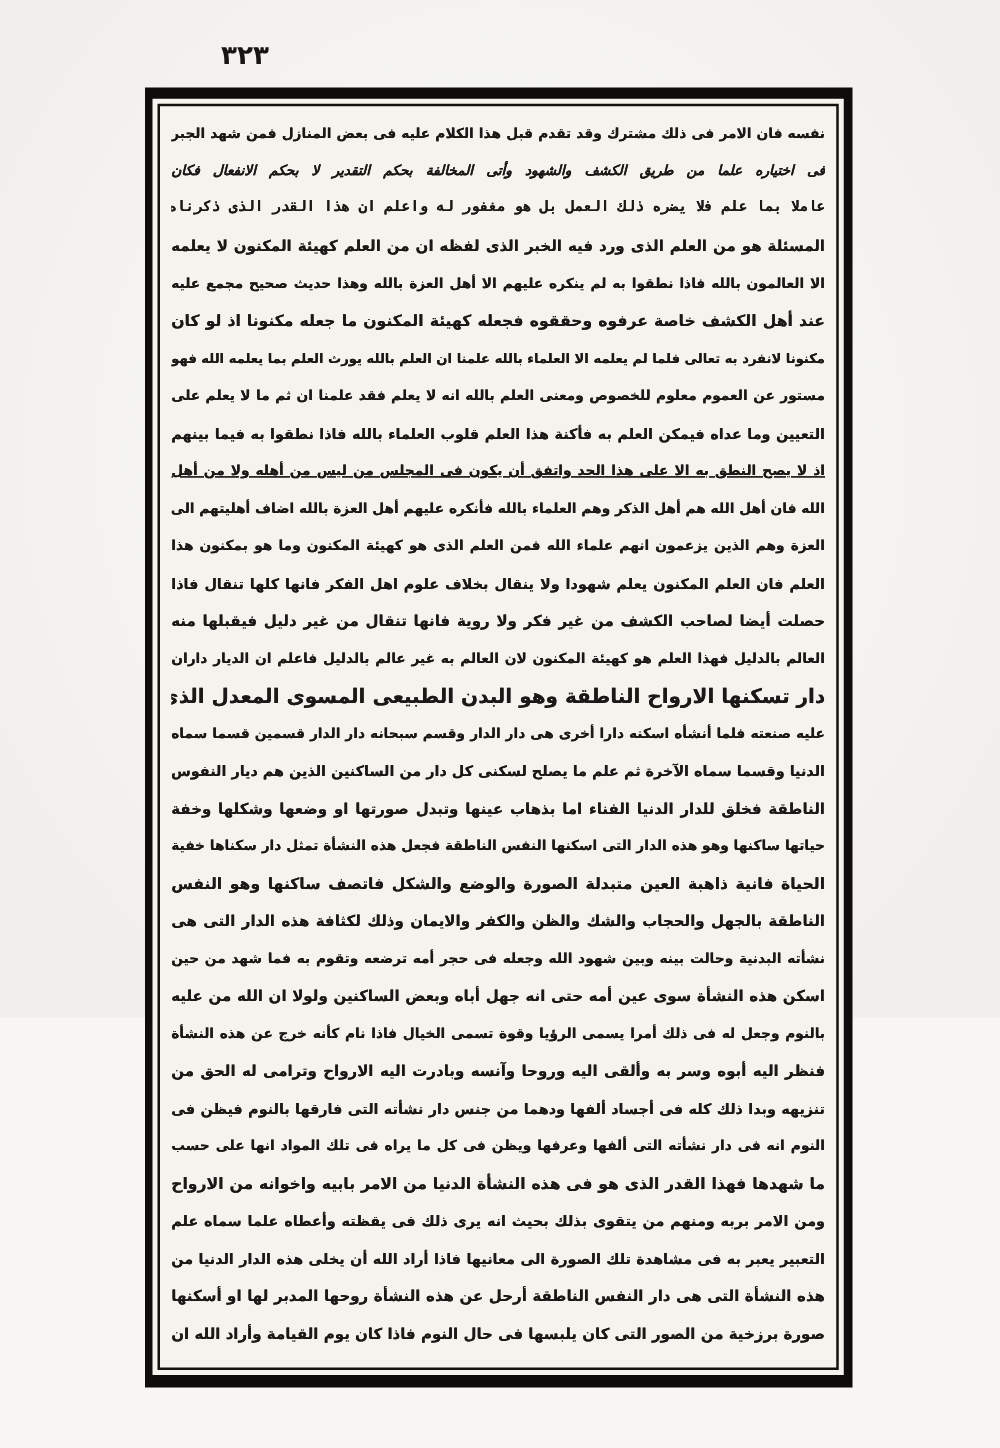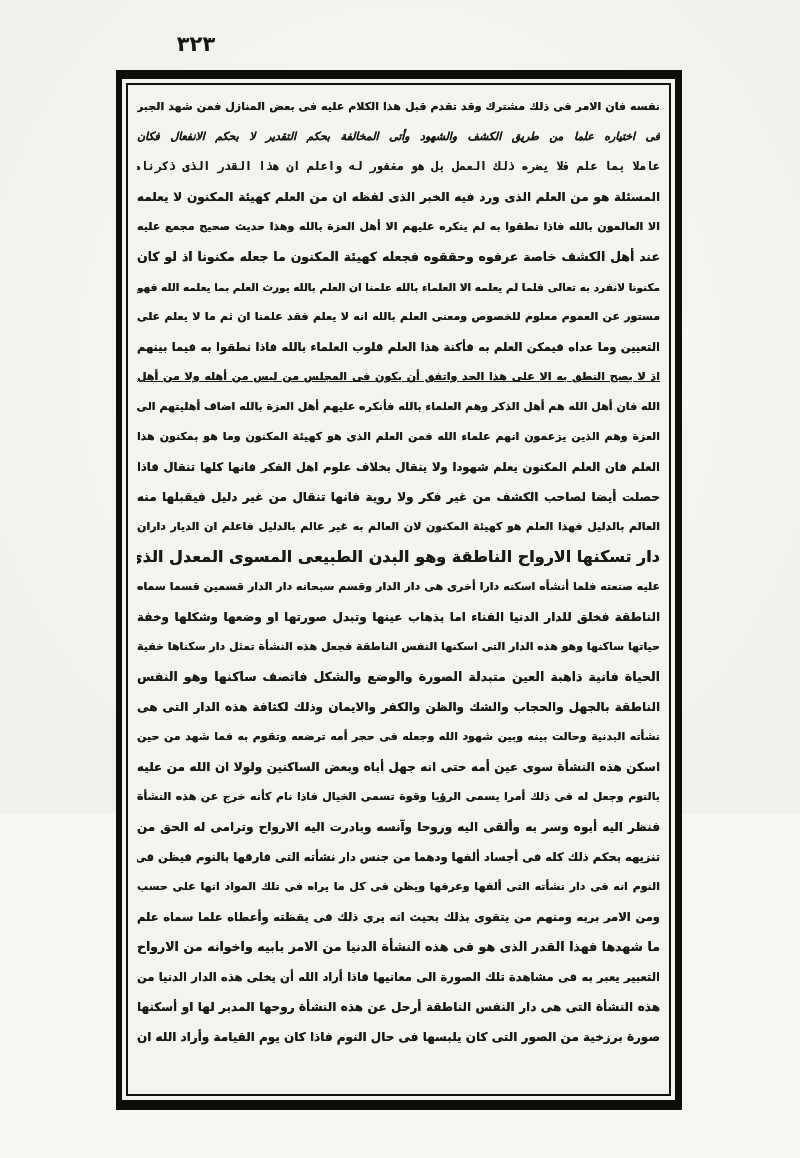--- a/index.html
+++ b/index.html
@@ -94,32 +94,33 @@
           <div class="text-line" style="font-size: 11px;">مستور عن العموم معلوم للخصوص ومعنى العلم بالله انه لا يعلم فقد علمنا ان ثم ما لا يعلم على</div>
           <div class="text-line" style="font-size: 11.5px;">التعيين وما عداه فيمكن العلم به فأكنة هذا العلم قلوب العلماء بالله فاذا نطقوا به فيما بينهم</div>
           <div class="text-line" style="font-size: 11px; text-decoration: underline;">اذ لا يصح النطق به الا على هذا الحد واتفق أن يكون فى المجلس من ليس من أهله ولا من أهل</div>
           <div class="text-line" style="font-size: 11px;">الله فان أهل الله هم أهل الذكر وهم العلماء بالله فأنكره عليهم أهل العزة بالله اضاف أهليتهم الى</div>
           <div class="text-line" style="font-size: 11px;">العزة وهم الذين يزعمون انهم علماء الله فمن العلم الذى هو كهيئة المكنون وما هو بمكنون هذا</div>
           <div class="text-line" style="font-size: 11.5px;">العلم فان العلم المكنون يعلم شهودا ولا ينقال بخلاف علوم اهل الفكر فانها كلها تنقال فاذا</div>
           <div class="text-line" style="font-size: 12px;">حصلت أيضا لصاحب الكشف من غير فكر ولا روية فانها تنقال من غير دليل فيقبلها منه</div>
           <div class="text-line" style="font-size: 11px;">العالم بالدليل فهذا العلم هو كهيئة المكنون لان العالم به غير عالم بالدليل فاعلم ان الديار داران</div>
           <div class="text-line" style="font-size: 16px;">دار تسكنها الارواح الناطقة وهو البدن الطبيعى المسوى المعدل الذى خلقه الله بيده ووجه</div>
           <div class="text-line" style="font-size: 11px;">عليه صنعته فلما أنشأه اسكنه دارا أخرى هى دار الدار وقسم سبحانه دار الدار قسمين قسما سماه</div>
+          <div class="text-line" style="font-size: 11.5px;">الدنيا وقسما سماه الآخرة ثم علم ما يصلح لسكنى كل دار من الساكنين الذين هم ديار النفوس</div>
           <div class="text-line" style="font-size: 12px;">الناطقة فخلق للدار الدنيا الفناء اما بذهاب عينها وتبدل صورتها او وضعها وشكلها وخفة</div>
           <div class="text-line" style="font-size: 11px;">حياتها ساكنها وهو هذه الدار التى اسكنها النفس الناطقة فجعل هذه النشأة تمثل دار سكناها خفية</div>
           <div class="text-line" style="font-size: 12.5px;">الحياة فانية ذاهبة العين متبدلة الصورة والوضع والشكل فاتصف ساكنها وهو النفس</div>
           <div class="text-line" style="font-size: 12px;">الناطقة بالجهل والحجاب والشك والظن والكفر والايمان وذلك لكثافة هذه الدار التى هى</div>
           <div class="text-line" style="font-size: 11px;">نشأته البدنية وحالت بينه وبين شهود الله وجعله فى حجر أمه ترضعه وتقوم به فما شهد من حين</div>
           <div class="text-line" style="font-size: 12px;">اسكن هذه النشأة سوى عين أمه حتى انه جهل أباه وبعض الساكنين ولولا ان الله من عليه</div>
           <div class="text-line" style="font-size: 11px;">بالنوم وجعل له فى ذلك أمرا يسمى الرؤيا وقوة تسمى الخيال فاذا نام كأنه خرج عن هذه النشأة</div>
           <div class="text-line" style="font-size: 12px;">فنظر اليه أبوه وسر به وألقى اليه وروحا وآنسه وبادرت اليه الارواح وترامى له الحق من</div>
-          <div class="text-line" style="font-size: 11.5px;">تنزيهه بحكم ذلك كله فى أجساد ألفها ودهما من جنس دار نشأته التى فارقها بالنوم فيظن فى</div>
+          <div class="text-line" style="font-size: 11.5px;">تنزيهه وبدا ذلك كله فى أجساد ألفها ودهما من جنس دار نشأته التى فارقها بالنوم فيظن فى</div>
           <div class="text-line" style="font-size: 11px;">النوم انه فى دار نشأته التى ألفها وعرفها ويظن فى كل ما يراه فى تلك المواد انها على حسب</div>
+          <div class="text-line" style="font-size: 12.5px;">ما شهدها فهذا القدر الذى هو فى هذه النشأة الدنيا من الامر بابيه واخوانه من الارواح</div>
           <div class="text-line" style="font-size: 11.5px;">ومن الامر بربه ومنهم من يتقوى بذلك بحيث انه يرى ذلك فى يقظته وأعطاه علما سماه علم</div>
-          <div class="text-line" style="font-size: 12.5px;">ما شهدها فهذا القدر الذى هو فى هذه النشأة الدنيا من الامر بابيه واخوانه من الارواح</div>
           <div class="text-line" style="font-size: 11.5px;">التعبير يعبر به فى مشاهدة تلك الصورة الى معانيها فاذا أراد الله أن يخلى هذه الدار الدنيا من</div>
           <div class="text-line" style="font-size: 12px;">هذه النشأة التى هى دار النفس الناطقة أرحل عن هذه النشأة روحها المدبر لها او أسكنها</div>
           <div class="text-line" style="font-size: 12px;">صورة برزخية من الصور التى كان يلبسها فى حال النوم فاذا كان يوم القيامة وأراد الله ان</div>
         </div>
     </div>
   </div>
 
 </div>
 
 </body></html>

